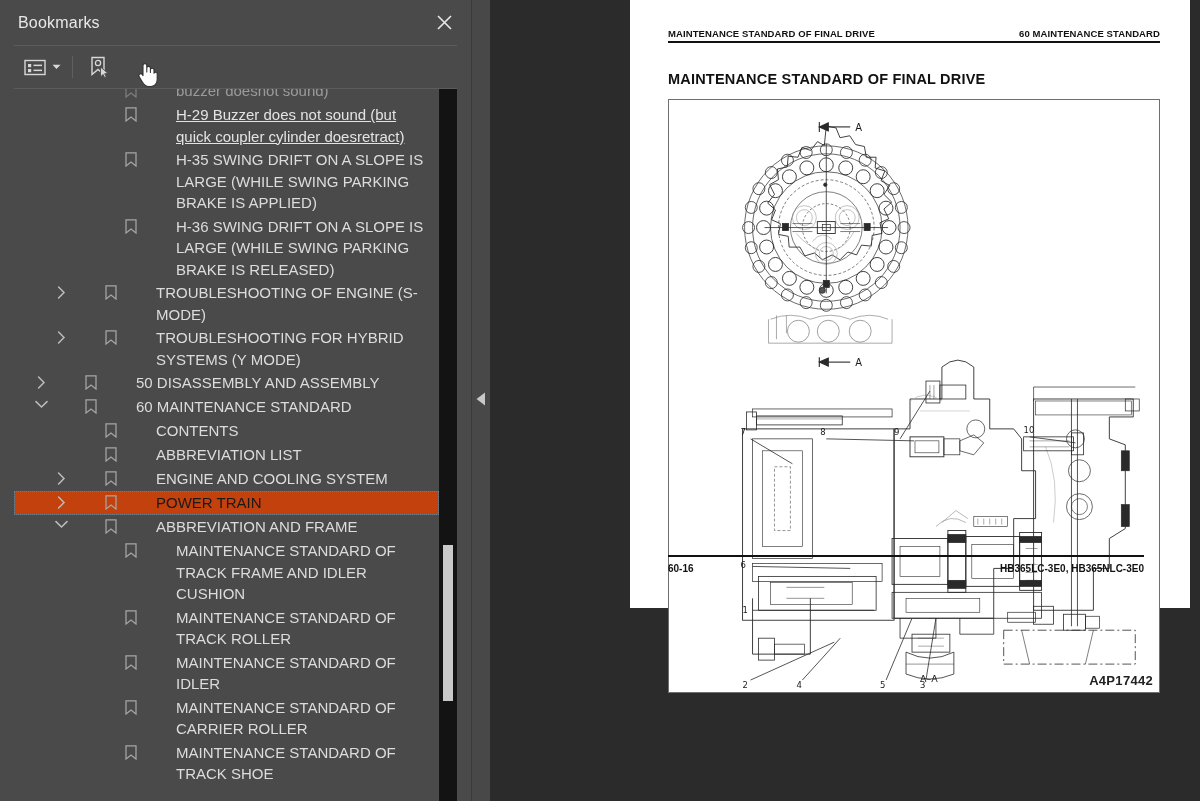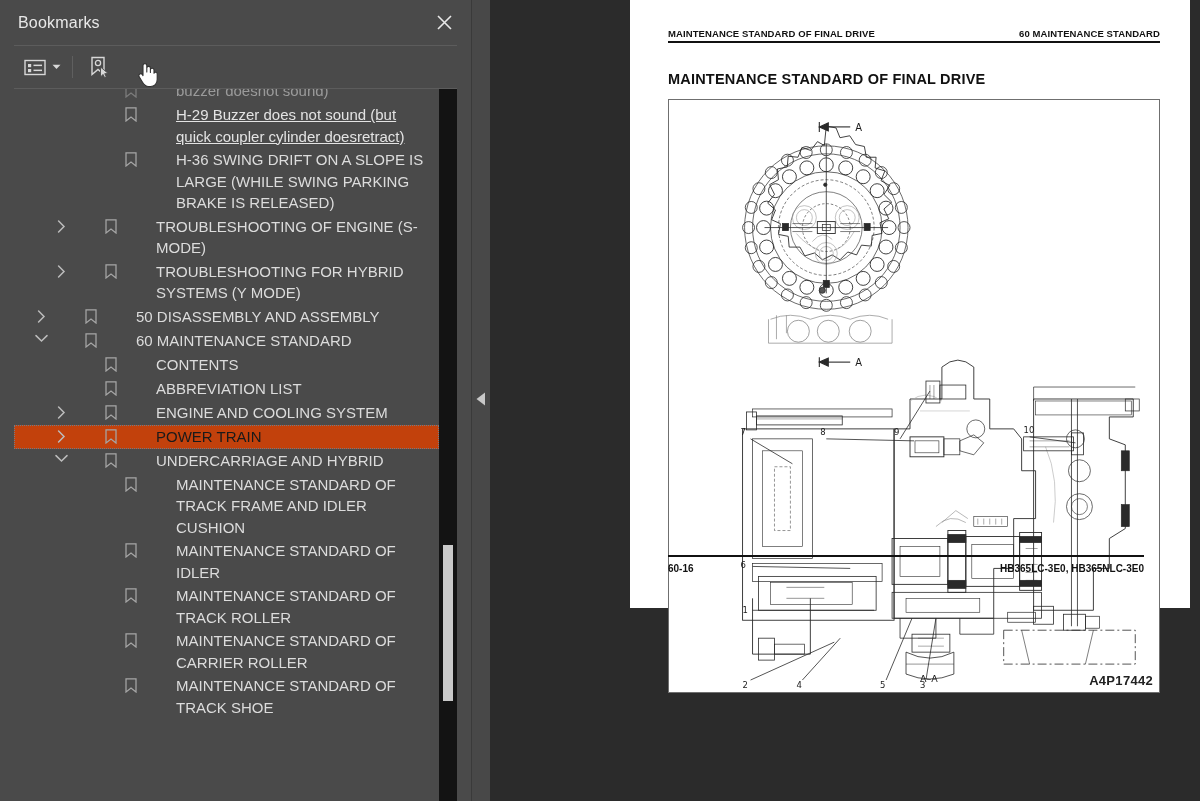--- a/index.html
+++ b/index.html
@@ -291,20 +291,29 @@
             </span>
             <span class="lbl"> H-29 Buzzer does not sound (but quick coupler cylinder doesretract)</span>
           </div>
           <div class="bm-row lvl3">
             <span class="chev empty"></span>
             <span class="bmk">
               <svg width="12" height="15" viewBox="0 0 12 15">
                 <path d="M1 0.8 H11 V14 L6 10 L1 14 Z" fill="none" stroke="currentColor" stroke-width="1.25"></path>
               </svg>
             </span>
+            <span class="lbl"> H-35 SWING DRIFT ON A SLOPE IS LARGE (WHILE SWING PARKING BRAKE IS APPLIED)</span>
+          </div>
+          <div class="bm-row lvl3">
+            <span class="chev empty"></span>
+            <span class="bmk">
+              <svg width="12" height="15" viewBox="0 0 12 15">
+                <path d="M1 0.8 H11 V14 L6 10 L1 14 Z" fill="none" stroke="currentColor" stroke-width="1.25"></path>
+              </svg>
+            </span>
             <span class="lbl"> H-36 SWING DRIFT ON A SLOPE IS LARGE (WHILE SWING PARKING BRAKE IS RELEASED)</span>
           </div>
           <div class="bm-row lvl2">
             <span class="chev">
               <svg width="9" height="13" viewBox="0 0 9 13">
                 <path d="M1.6 1 L7 6.5 L1.6 12" fill="none" stroke="currentColor" stroke-width="1.5" stroke-linecap="round"></path>
               </svg>
             </span>
             <span class="bmk">
               <svg width="12" height="15" viewBox="0 0 12 15">
@@ -400,48 +409,48 @@
             <span class="chev">
               <svg width="13" height="9" viewBox="0 0 13 9">
                 <path d="M1 1.6 L6.5 7 L12 1.6" fill="none" stroke="currentColor" stroke-width="1.5" stroke-linecap="round"></path>
               </svg>
             </span>
             <span class="bmk">
               <svg width="12" height="15" viewBox="0 0 12 15">
                 <path d="M1 0.8 H11 V14 L6 10 L1 14 Z" fill="none" stroke="currentColor" stroke-width="1.25"></path>
               </svg>
             </span>
-            <span class="lbl">UNDERCARRIAGE AND HYBRID</span>
+            <span class="lbl">ABBREVIATION AND FRAME</span>
           </div>
           <div class="bm-row lvl3">
             <span class="chev empty"></span>
             <span class="bmk">
               <svg width="12" height="15" viewBox="0 0 12 15">
                 <path d="M1 0.8 H11 V14 L6 10 L1 14 Z" fill="none" stroke="currentColor" stroke-width="1.25"></path>
               </svg>
             </span>
             <span class="lbl">MAINTENANCE STANDARD OF TRACK FRAME AND IDLER CUSHION</span>
           </div>
           <div class="bm-row lvl3">
             <span class="chev empty"></span>
             <span class="bmk">
               <svg width="12" height="15" viewBox="0 0 12 15">
                 <path d="M1 0.8 H11 V14 L6 10 L1 14 Z" fill="none" stroke="currentColor" stroke-width="1.25"></path>
               </svg>
             </span>
+            <span class="lbl">MAINTENANCE STANDARD OF TRACK ROLLER</span>
+          </div>
+          <div class="bm-row lvl3">
+            <span class="chev empty"></span>
+            <span class="bmk">
+              <svg width="12" height="15" viewBox="0 0 12 15">
+                <path d="M1 0.8 H11 V14 L6 10 L1 14 Z" fill="none" stroke="currentColor" stroke-width="1.25"></path>
+              </svg>
+            </span>
             <span class="lbl">MAINTENANCE STANDARD OF IDLER</span>
-          </div>
-          <div class="bm-row lvl3">
-            <span class="chev empty"></span>
-            <span class="bmk">
-              <svg width="12" height="15" viewBox="0 0 12 15">
-                <path d="M1 0.8 H11 V14 L6 10 L1 14 Z" fill="none" stroke="currentColor" stroke-width="1.25"></path>
-              </svg>
-            </span>
-            <span class="lbl">MAINTENANCE STANDARD OF TRACK ROLLER</span>
           </div>
           <div class="bm-row lvl3">
             <span class="chev empty"></span>
             <span class="bmk">
               <svg width="12" height="15" viewBox="0 0 12 15">
                 <path d="M1 0.8 H11 V14 L6 10 L1 14 Z" fill="none" stroke="currentColor" stroke-width="1.25"></path>
               </svg>
             </span>
             <span class="lbl">MAINTENANCE STANDARD OF CARRIER ROLLER</span>
           </div>

